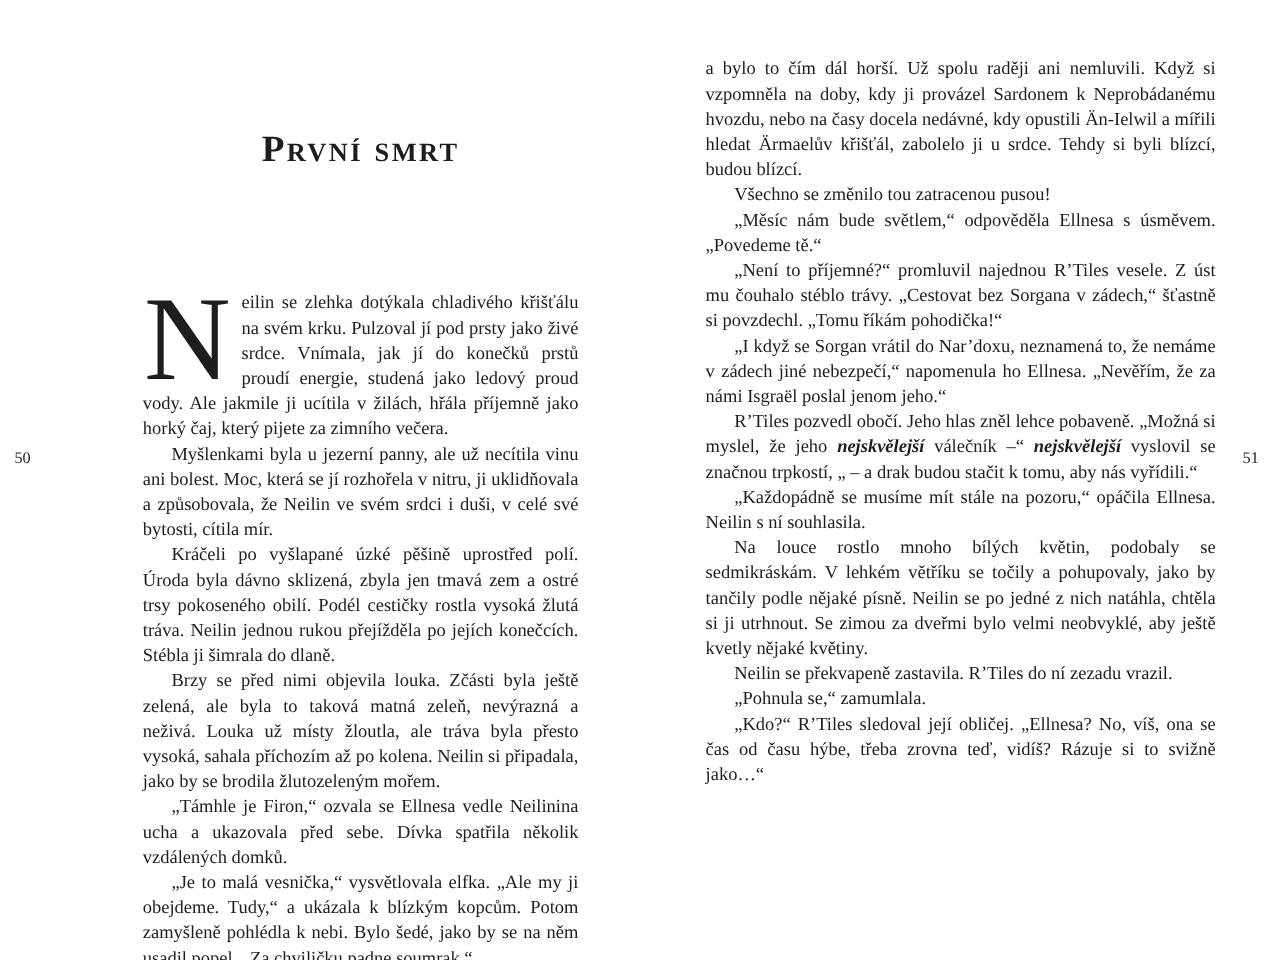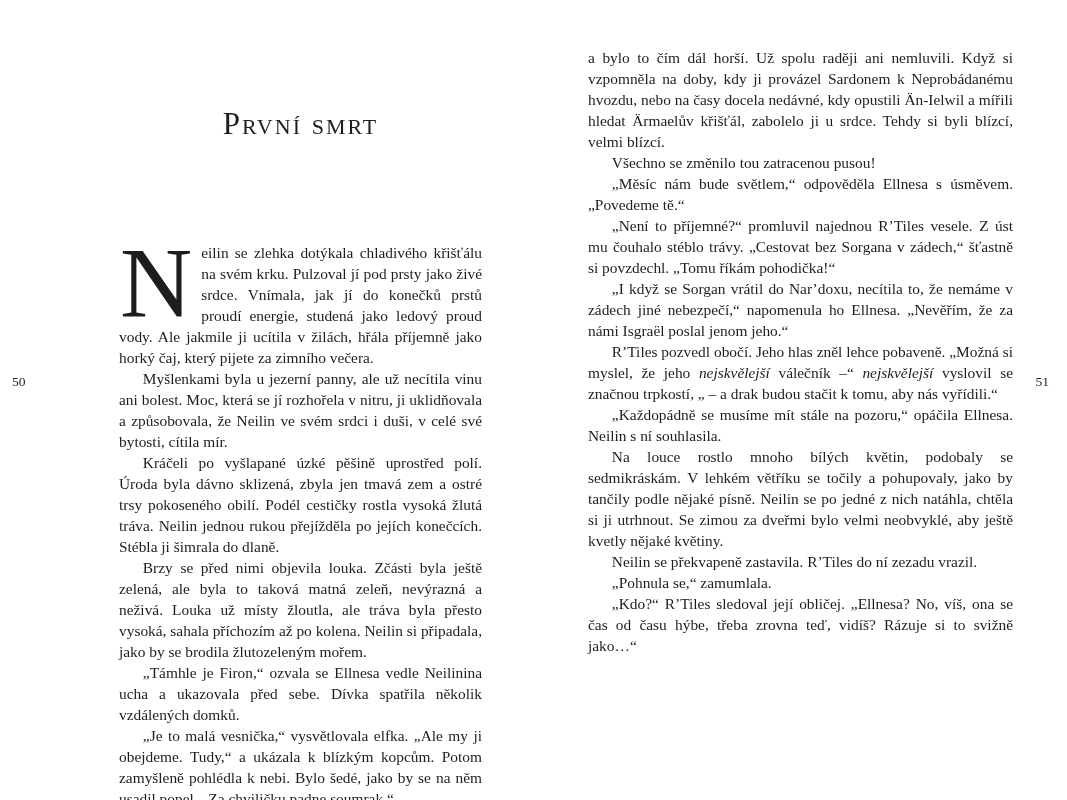--- a/index.html
+++ b/index.html
@@ -32,21 +32,21 @@
   .page {
     position: absolute;
     top: 0;
   }
   .page.left-page  { left: 119px; width: 363px; }
   .page.right-page { left: 588px; width: 425px; padding-top: 47px; }
 
   .chapter-title {
     margin: 106px 0 0 0;
     text-align: center;
-    font-weight: normal;
+    font-weight: bold;
     font-variant: small-caps;
     font-size: 31px;
     letter-spacing: 2px;
     color: #1d1d1d;
   }
   .page.left-page .text { margin-top: 100px; }
 
   .text p {
     margin: 0;
     font-size: 15.4px;
@@ -56,21 +56,21 @@
   .text p.indent   { text-indent: 1.55em; }
   .text p.noindent { text-indent: 0; }
   .text p.dropcap  { text-indent: 0; }
 
   .dropcap-letter {
     float: left;
     font-size: 100px;
     line-height: 82px;
     padding: 0 9px 0 1px;
   }
-  em { font-style: italic; }
+  em { font-style: italic; font-weight: bold; }
 </style>
 </head>
 <body>
 
 <div class="spread">
 
   <div class="page-num left">50</div>
 
   <div class="page left-page">
     <h1 class="chapter-title">První smrt</h1>
@@ -79,25 +79,25 @@
         <p class="indent">Myšlenkami byla u jezerní panny, ale už necítila vinu ani bolest. Moc, která se jí rozhořela v nitru, ji uklidňovala a způsobovala, že Neilin ve svém srdci i duši, v celé své bytosti, cítila mír.</p>
         <p class="indent">Kráčeli po vyšlapané úzké pěšině uprostřed polí. Úroda byla dávno sklizená, zbyla jen tmavá zem a ostré trsy pokoseného obilí. Podél cestičky rostla vysoká žlutá tráva. Neilin jednou rukou přejížděla po jejích konečcích. Stébla ji šimrala do dlaně.</p>
         <p class="indent">Brzy se před nimi objevila louka. Zčásti byla ještě zelená, ale byla to taková matná zeleň, nevýrazná a neživá. Louka už místy žloutla, ale tráva byla přesto vysoká, sahala příchozím až po kolena. Neilin si připadala, jako by se brodila žlutozeleným mořem.</p>
         <p class="indent">„Támhle je Firon,“ ozvala se Ellnesa vedle Neilinina ucha a ukazovala před sebe. Dívka spatřila několik vzdálených domků.</p>
         <p class="indent">„Je to malá vesnička,“ vysvětlovala elfka. „Ale my ji obejdeme. Tudy,“ a ukázala k blízkým kopcům. Potom zamyšleně pohlédla k nebi. Bylo šedé, jako by se na něm usadil popel. „Za chviličku padne soumrak.“</p>
       </div>
   </div>
 
   <div class="page right-page">
     <div class="text" id="right-text">
-        <p class="noindent">a bylo to čím dál horší. Už spolu raději ani nemluvili. Když si vzpomněla na doby, kdy ji provázel Sardonem k Neprobádanému hvozdu, nebo na časy docela nedávné, kdy opustili Än-Ielwil a mířili hledat Ärmaelův křišťál, zabolelo ji u srdce. Tehdy si byli blízcí, velmi blízcí.</p>
+        <p class="noindent">a bylo to čím dál horší. Už spolu raději ani nemluvili. Když si vzpomněla na doby, kdy ji provázel Sardonem k Neprobádanému hvozdu, nebo na časy docela nedávné, kdy opustili Än-Ielwil a mířili hledat Ärmaelův křišťál, zabolelo ji u srdce. Tehdy si byli blízcí, budou blízcí.</p>
         <p class="indent">Všechno se změnilo tou zatracenou pusou!</p>
         <p class="indent">„Měsíc nám bude světlem,“ odpověděla Ellnesa s úsměvem. „Povedeme tě.“</p>
         <p class="indent">„Není to příjemné?“ promluvil najednou R’Tiles vesele. Z úst mu čouhalo stéblo trávy. „Cestovat bez Sorgana v zádech,“ šťastně si povzdechl. „Tomu říkám pohodička!“</p>
-        <p class="indent">„I když se Sorgan vrátil do Nar’doxu, necítila to, že nemáme v zádech jiné nebezpečí,“ napomenula ho Ellnesa. „Nevěřím, že za námi Isgraël poslal jenom jeho.“</p>
+        <p class="indent">„I když se Sorgan vrátil do Nar’doxu, neznamená to, že nemáme v zádech jiné nebezpečí,“ napomenula ho Ellnesa. „Nevěřím, že za námi Isgraël poslal jenom jeho.“</p>
         <p class="indent">R’Tiles pozvedl obočí. Jeho hlas zněl lehce pobaveně. „Možná si myslel, že jeho <em>nejskvělejší</em> válečník –“ <em>nejskvělejší</em> vyslovil se značnou trpkostí, „ – a drak budou stačit k tomu, aby nás vyřídili.“</p>
         <p class="indent">„Každopádně se musíme mít stále na pozoru,“ opáčila Ellnesa. Neilin s ní souhlasila.</p>
         <p class="indent">Na louce rostlo mnoho bílých květin, podobaly se sedmikráskám. V lehkém větříku se točily a pohupovaly, jako by tančily podle nějaké písně. Neilin se po jedné z nich natáhla, chtěla si ji utrhnout. Se zimou za dveřmi bylo velmi neobvyklé, aby ještě kvetly nějaké květiny.</p>
         <p class="indent">Neilin se překvapeně zastavila. R’Tiles do ní zezadu vrazil.</p>
         <p class="indent">„Pohnula se,“ zamumlala.</p>
         <p class="indent">„Kdo?“ R’Tiles sledoval její obličej. „Ellnesa? No, víš, ona se čas od času hýbe, třeba zrovna teď, vidíš? Rázuje si to svižně jako…“</p>
       </div>
   </div>
 
   <div class="page-num right">51</div>

